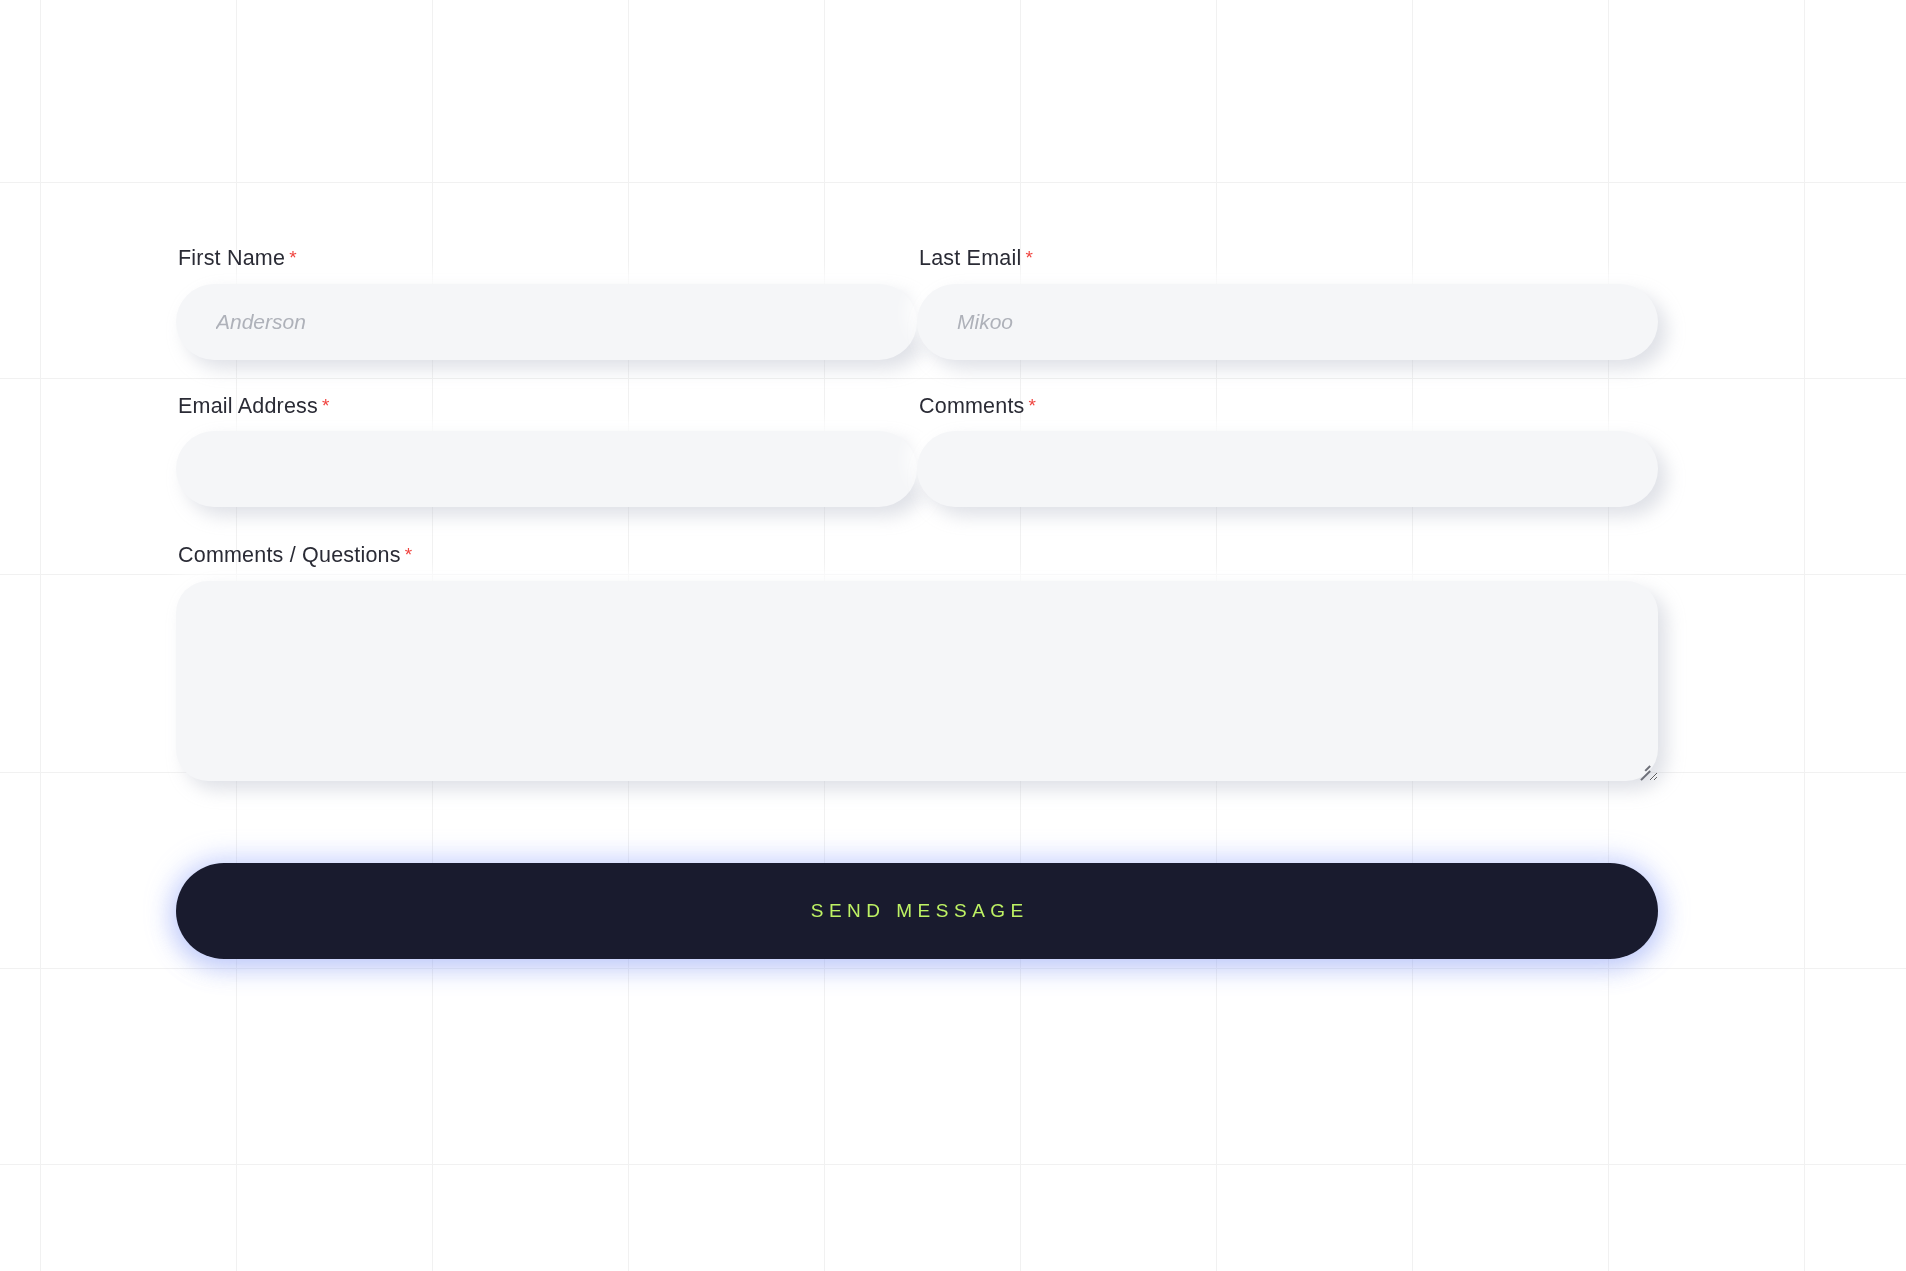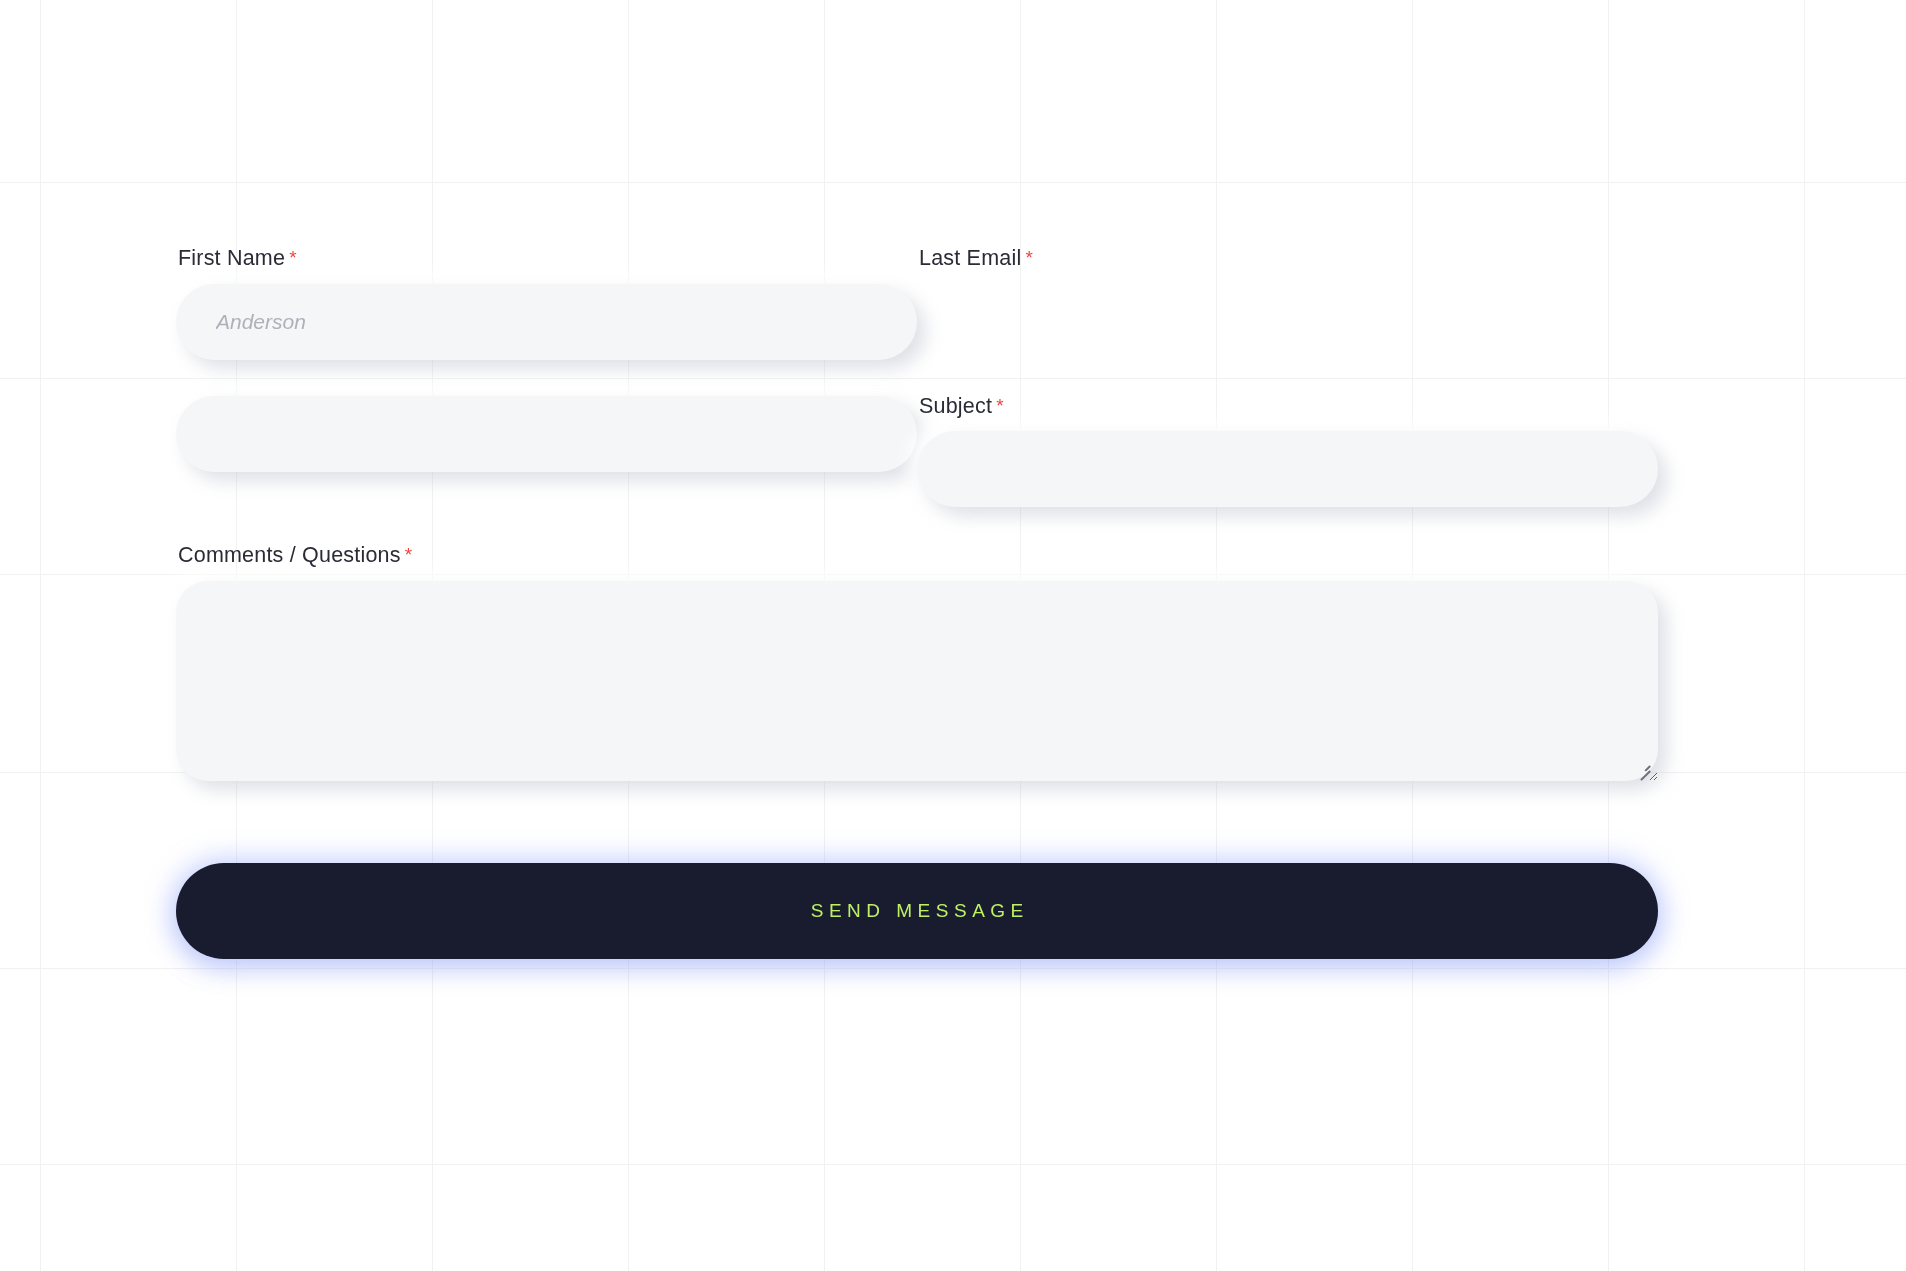--- a/index.html
+++ b/index.html
@@ -187,33 +187,37 @@
       <label class="field-label">
         <span>First Name</span><span class="req-star">*</span>
       </label>
       <input class="neu-input" type="text" placeholder="Anderson" style="">
     </div>
 
     <div class="form-field">
       <label class="field-label">
         <span>Last Email</span><span class="req-star">*</span>
       </label>
+      <input class="neu-input" type="text" placeholder="Mikoo" style="">
     </div>
 
   </div>
 
   <div class="form-row" id="row-contact">
 
     <div class="form-field">
+      <label class="field-label">
+        <span>Email Address</span><span class="req-star">*</span>
+      </label>
       <input class="neu-input" type="email" placeholder="" style="">
     </div>
 
     <div class="form-field">
       <label class="field-label">
-        <span>Subject</span><span class="req-star">*</span>
+        <span>Comments</span><span class="req-star">*</span>
       </label>
       <input class="neu-input" type="text" placeholder="" style="">
     </div>
 
   </div>
 
   <div class="form-row" id="row-message">
 
     <div class="form-field full field-message">
       <label class="field-label">

